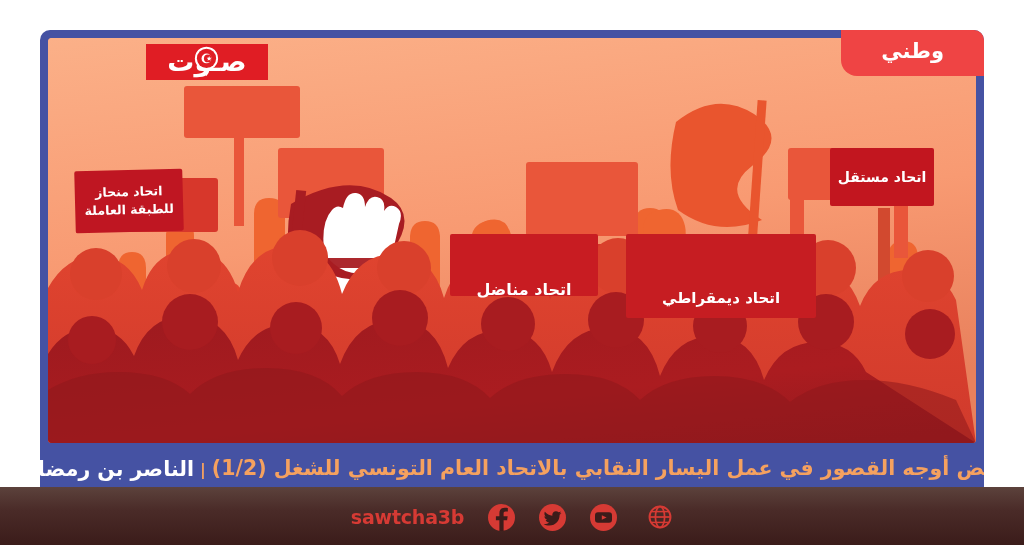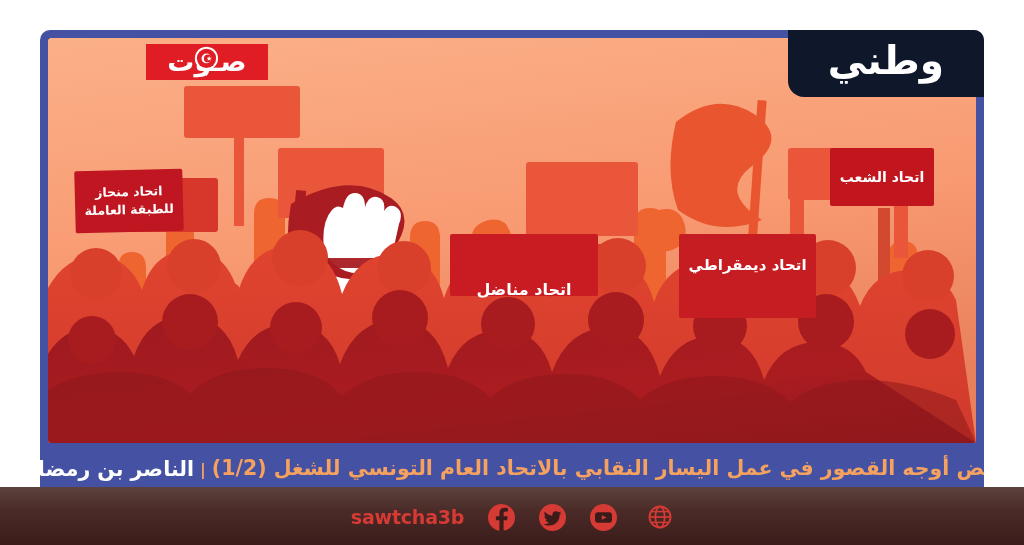--- a/index.html
+++ b/index.html
@@ -80,23 +80,23 @@
     overflow: hidden;
     background: linear-gradient(175deg, #f9a57f 0%, #f99a74 55%, #f08a62 100%);
   }
 
   .art svg { display: block; width: 100%; height: 100%; }
 
   
   .badge {
     position: absolute;
     right: 0px; top: 0px;
-    background: #0f172a;
+    background: #ef4444;
     color: #ffffff;
-    font-size: 39px;
+    font-size: 21px;
     font-weight: bold;
     padding: 9px 40px 13px 40px;
     border-bottom-left-radius: 16px;
     line-height: 1.15;
     z-index: 4;
     direction: rtl;
   }
 
   
   .logo {
@@ -334,26 +334,26 @@
         <span style="color:#fff; font-size:12.5px; font-weight:bold; line-height:1.45; text-align:center; direction:rtl;" class="pl-multiline">
             <div>اتحاد منحاز</div>
             <div>للطبقة العاملة</div>
           </span>
       </div>
 
       <div style="position:absolute; right:378px; top:196px; width:148px; height:62px; background:#c81c22; border-radius:2px; display:flex; align-items:center; justify-content:center;">
         <span style="color:#fff; font-size:16px; font-weight:bold; direction:rtl; transform:translateY(24px);">اتحاد مناضل</span>
       </div>
 
-      <div style="position:absolute; right:160px; top:196px; width:137px; height:84px; background:#c61d22; border-radius:2px; display:flex; justify-content:center;">
+      <div style="position:absolute; right:160px; top:196px; width:190px; height:84px; background:#c61d22; border-radius:2px; display:flex; align-items:center; justify-content:center;">
         <span style="color:#fff; font-size:15px; font-weight:bold; direction:rtl; transform:translateY(22px);">اتحاد ديمقراطي</span>
       </div>
 
       <div style="position:absolute; right:42px; top:110px; width:104px; height:58px; background:#c2161f; border-radius:2px; display:flex; align-items:center; justify-content:center;">
-        <span style="color:#fff; font-size:14px; font-weight:bold; direction:rtl;">اتحاد الشعب</span>
+        <span style="color:#fff; font-size:14px; font-weight:bold; direction:rtl;">اتحاد مستقل</span>
       </div>
     </div>
 
     <div class="badge">
       <span>وطني</span>
     </div>
 
     <div class="logo">
       <div style="position:relative;">
         <div class="logo-row">

